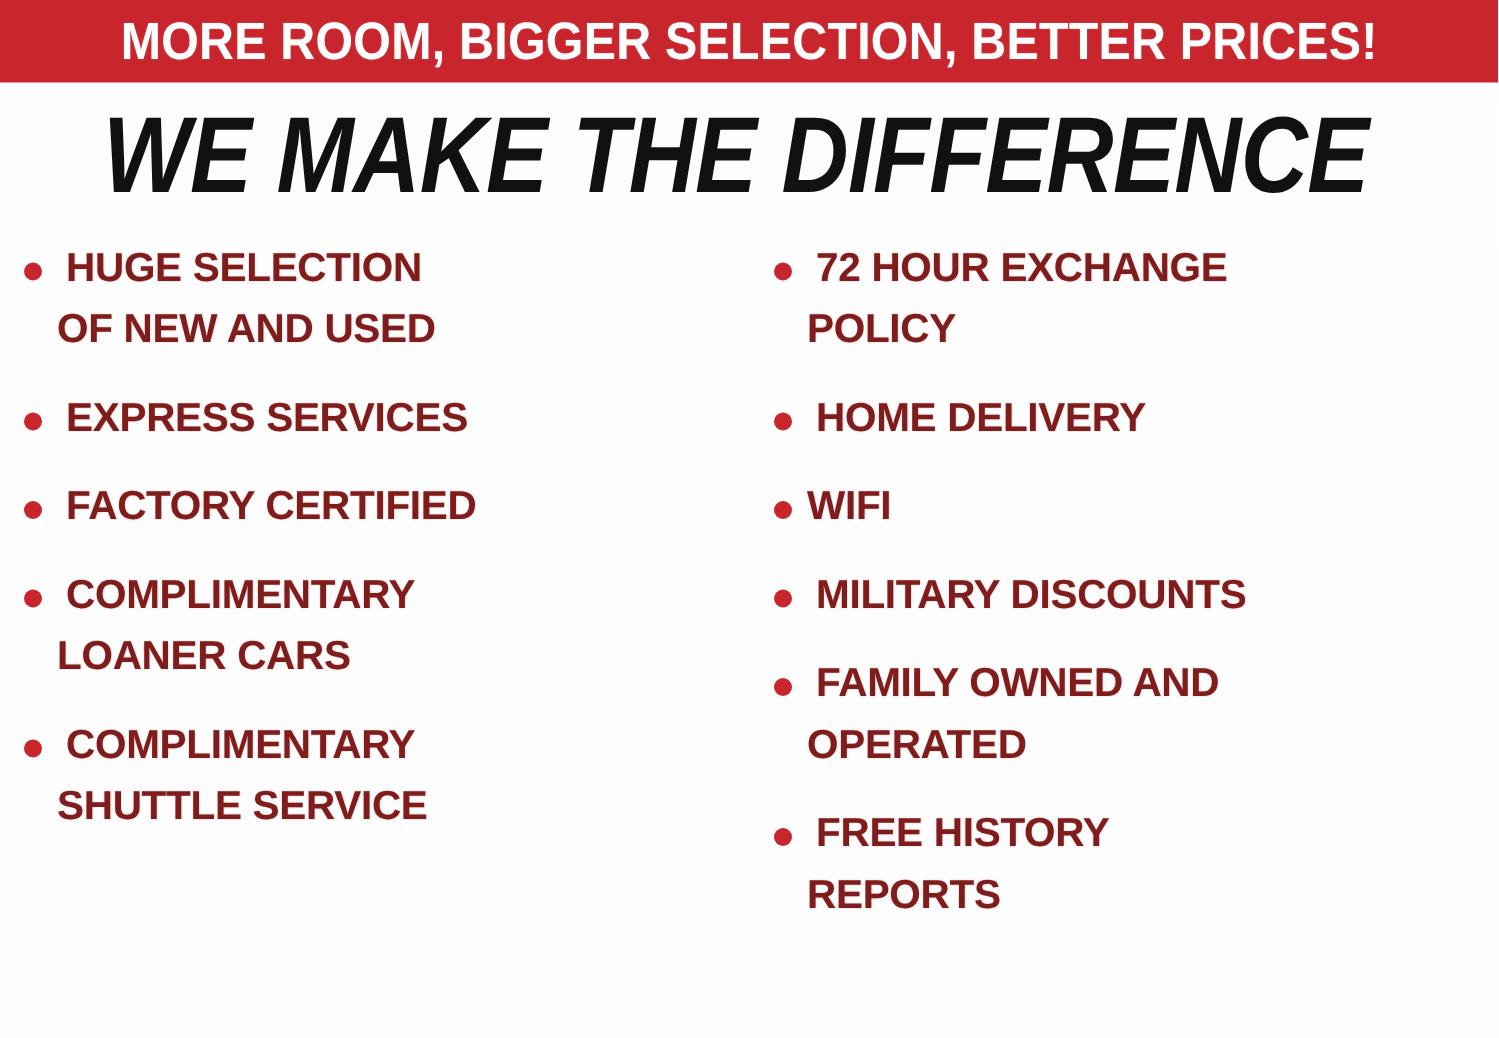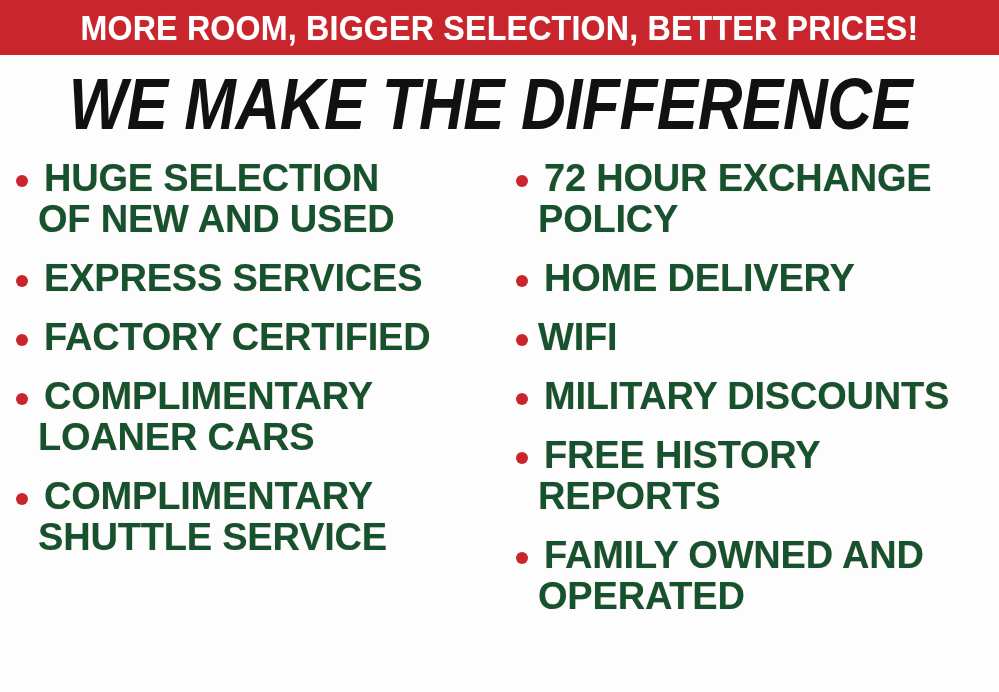--- a/index.html
+++ b/index.html
@@ -88,24 +88,24 @@
     flex: 0 0 auto;
     width: 12px;
     height: 12px;
     border-radius: 50%;
     background: #c9252c;
     margin-top: 17px;
     margin-right: 16px;
   }
   .bullet-label {
     flex: 1 1 auto;
-    color: #14532d;
+    color: #7f1d1d;
     font-family: "Liberation Sans", sans-serif;
     font-weight: bold;
-    font-size: 38px;
+    font-size: 27px;
     line-height: 41px;
     letter-spacing: -0.2px;
     text-shadow: 0 0 1px rgba(201,37,44,0.40);
   }
   
   .bullet-label { text-indent: 0; padding-left: 0; }
   .bullet-label .wrap { display: block; margin-left: -6px; }
 </style>
 </head>
 <body>
@@ -179,27 +179,27 @@
       </div>
       <div class="bullet-item">
         <span class="bullet-dot"></span>
         <span class="bullet-label">
           <span>MILITARY DISCOUNTS</span>
         </span>
       </div>
       <div class="bullet-item">
         <span class="bullet-dot"></span>
         <span class="bullet-label">
+          <span>FAMILY OWNED AND</span>
+          <span class="wrap">OPERATED</span>
+        </span>
+      </div>
+      <div class="bullet-item">
+        <span class="bullet-dot"></span>
+        <span class="bullet-label">
           <span>FREE HISTORY</span>
           <span class="wrap">REPORTS</span>
         </span>
       </div>
-      <div class="bullet-item">
-        <span class="bullet-dot"></span>
-        <span class="bullet-label">
-          <span>FAMILY OWNED AND</span>
-          <span class="wrap">OPERATED</span>
-        </span>
-      </div>
     </div>
   </div>
 
 </div>
 
 </body></html>

